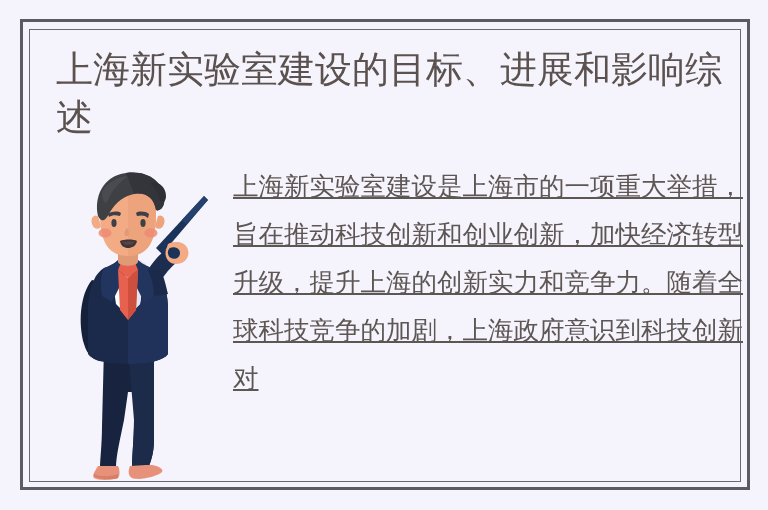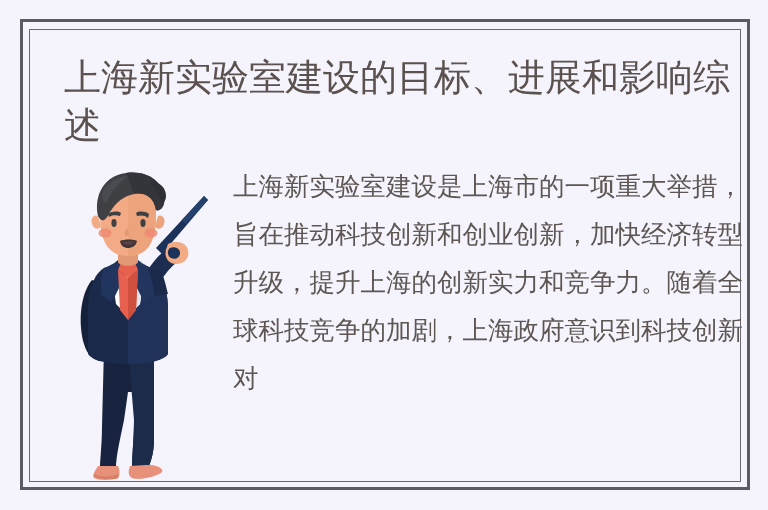--- a/index.html
+++ b/index.html
@@ -35,21 +35,21 @@
     border: 1px solid #6a6870;
     background: #f5f3fc;
   }
 
   
   #article-title {
     position: absolute;
     left: 26px;
     top: 16px;
     width: 672px;
-    margin: 8px;
+    margin: 0;
     font-size: 37px;
     line-height: 48px;
     font-weight: 400;
     color: #5b524f;
     letter-spacing: 0px;
     white-space: pre-wrap;
   }
 
   
   #content-row {
@@ -77,20 +77,21 @@
     top: 0px;
     width: 510px;
     margin: 0;
     font-size: 25.5px;
     line-height: 48px;
     font-weight: 400;
     color: #5e5653;
     text-align: justify;
     text-justify: inter-ideograph;
     white-space: pre-wrap;
+    text-decoration: underline;
   }
 </style>
 </head>
 <body>
 
 <div id="card-frame">
   <div id="card-inner-frame">
 
     <h1 id="article-title">上海新实验室建设的目标、进展和影响综述</h1>
 

